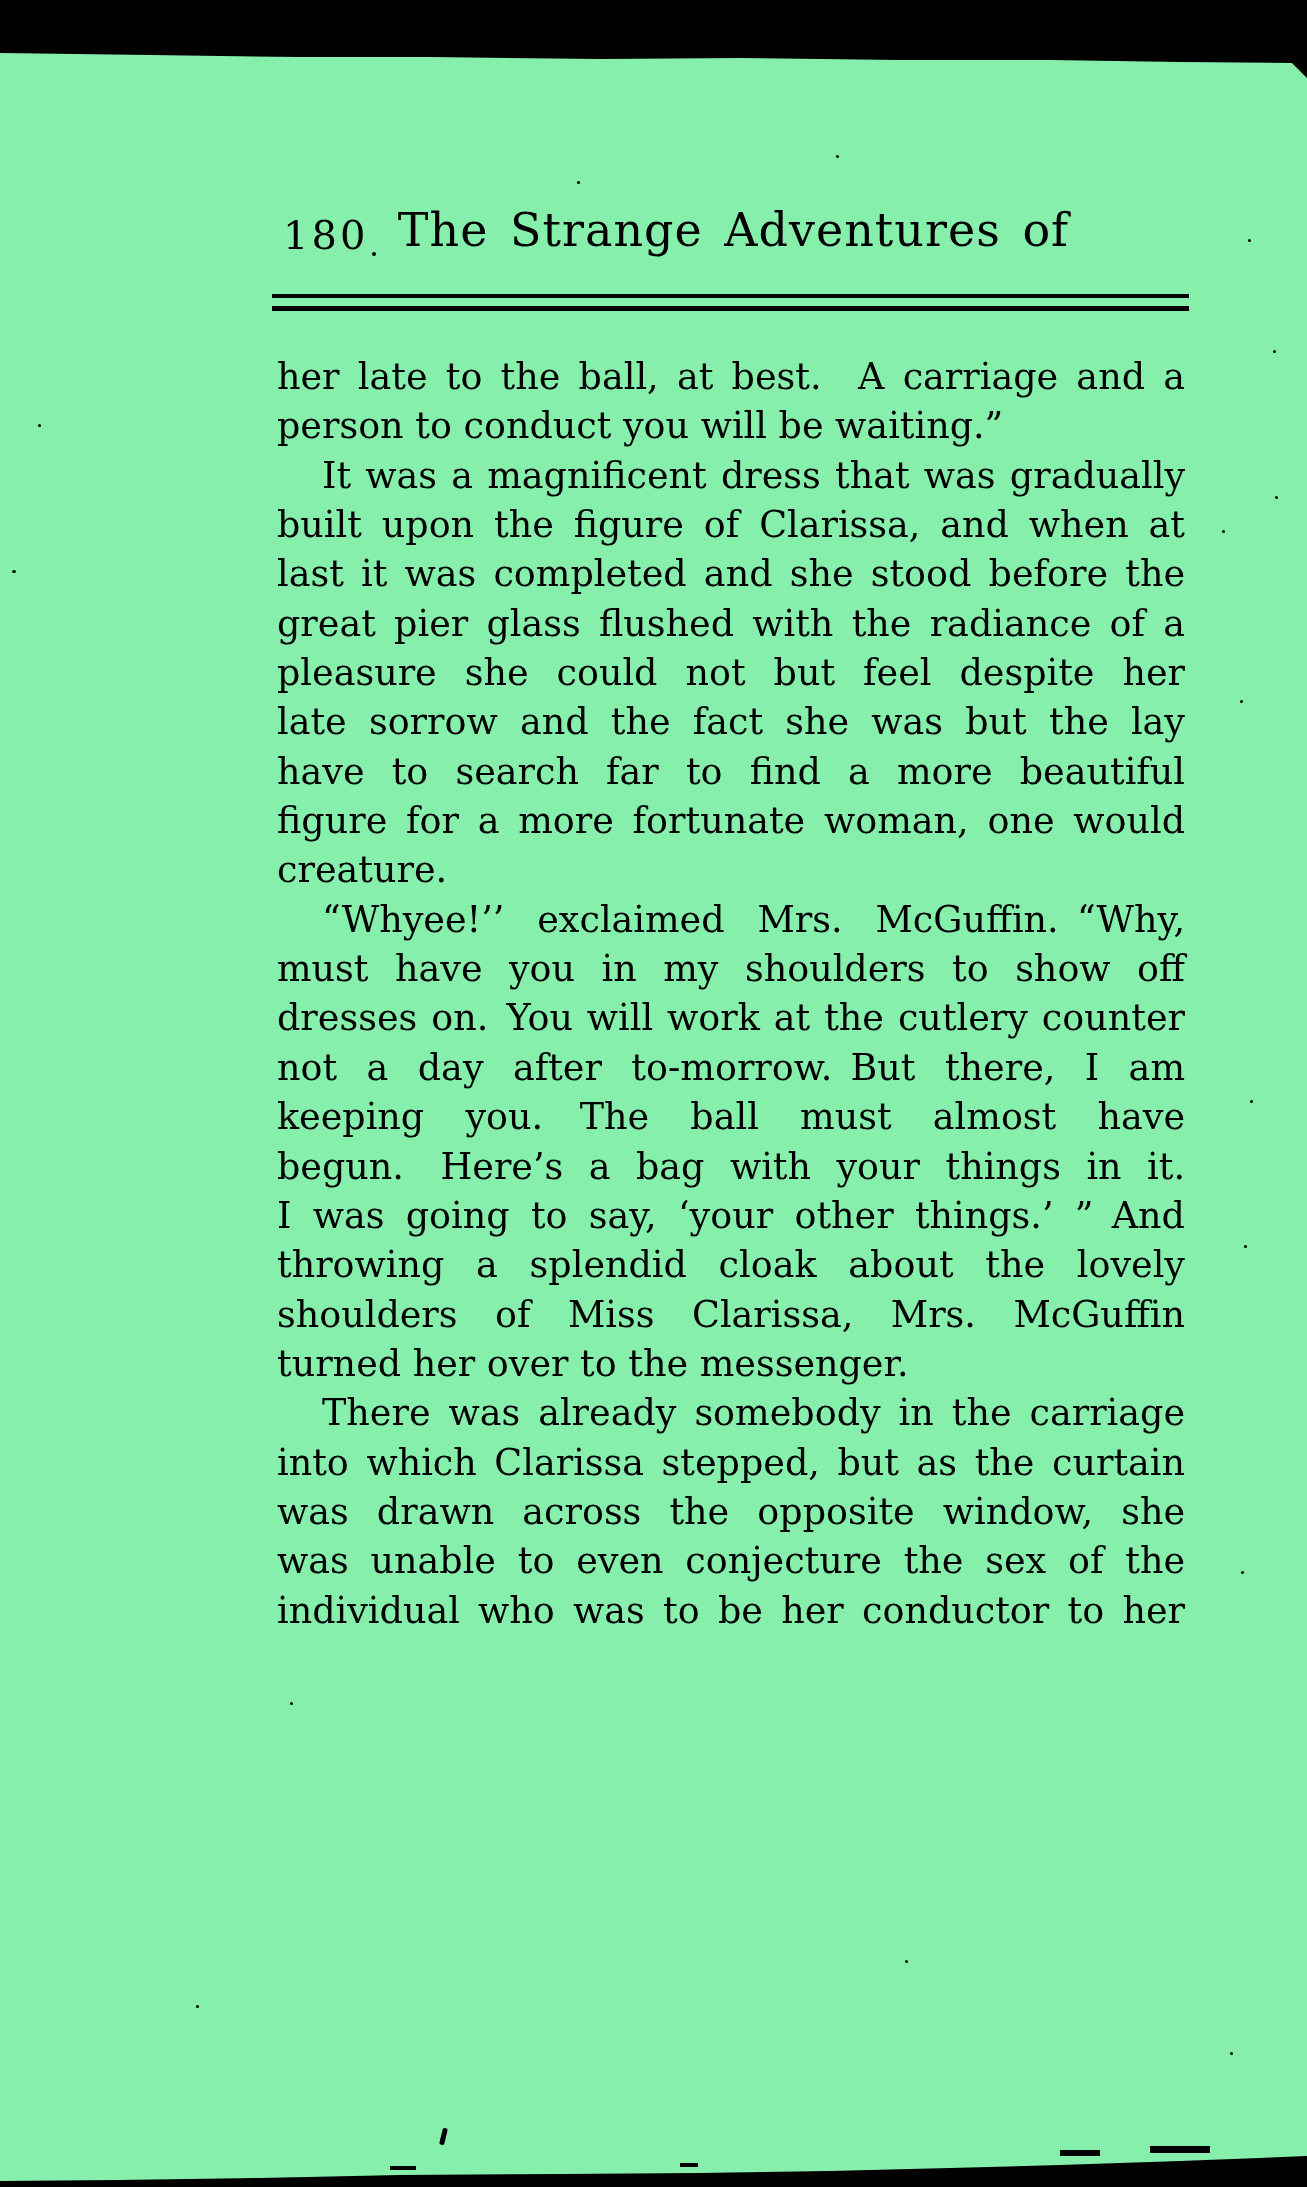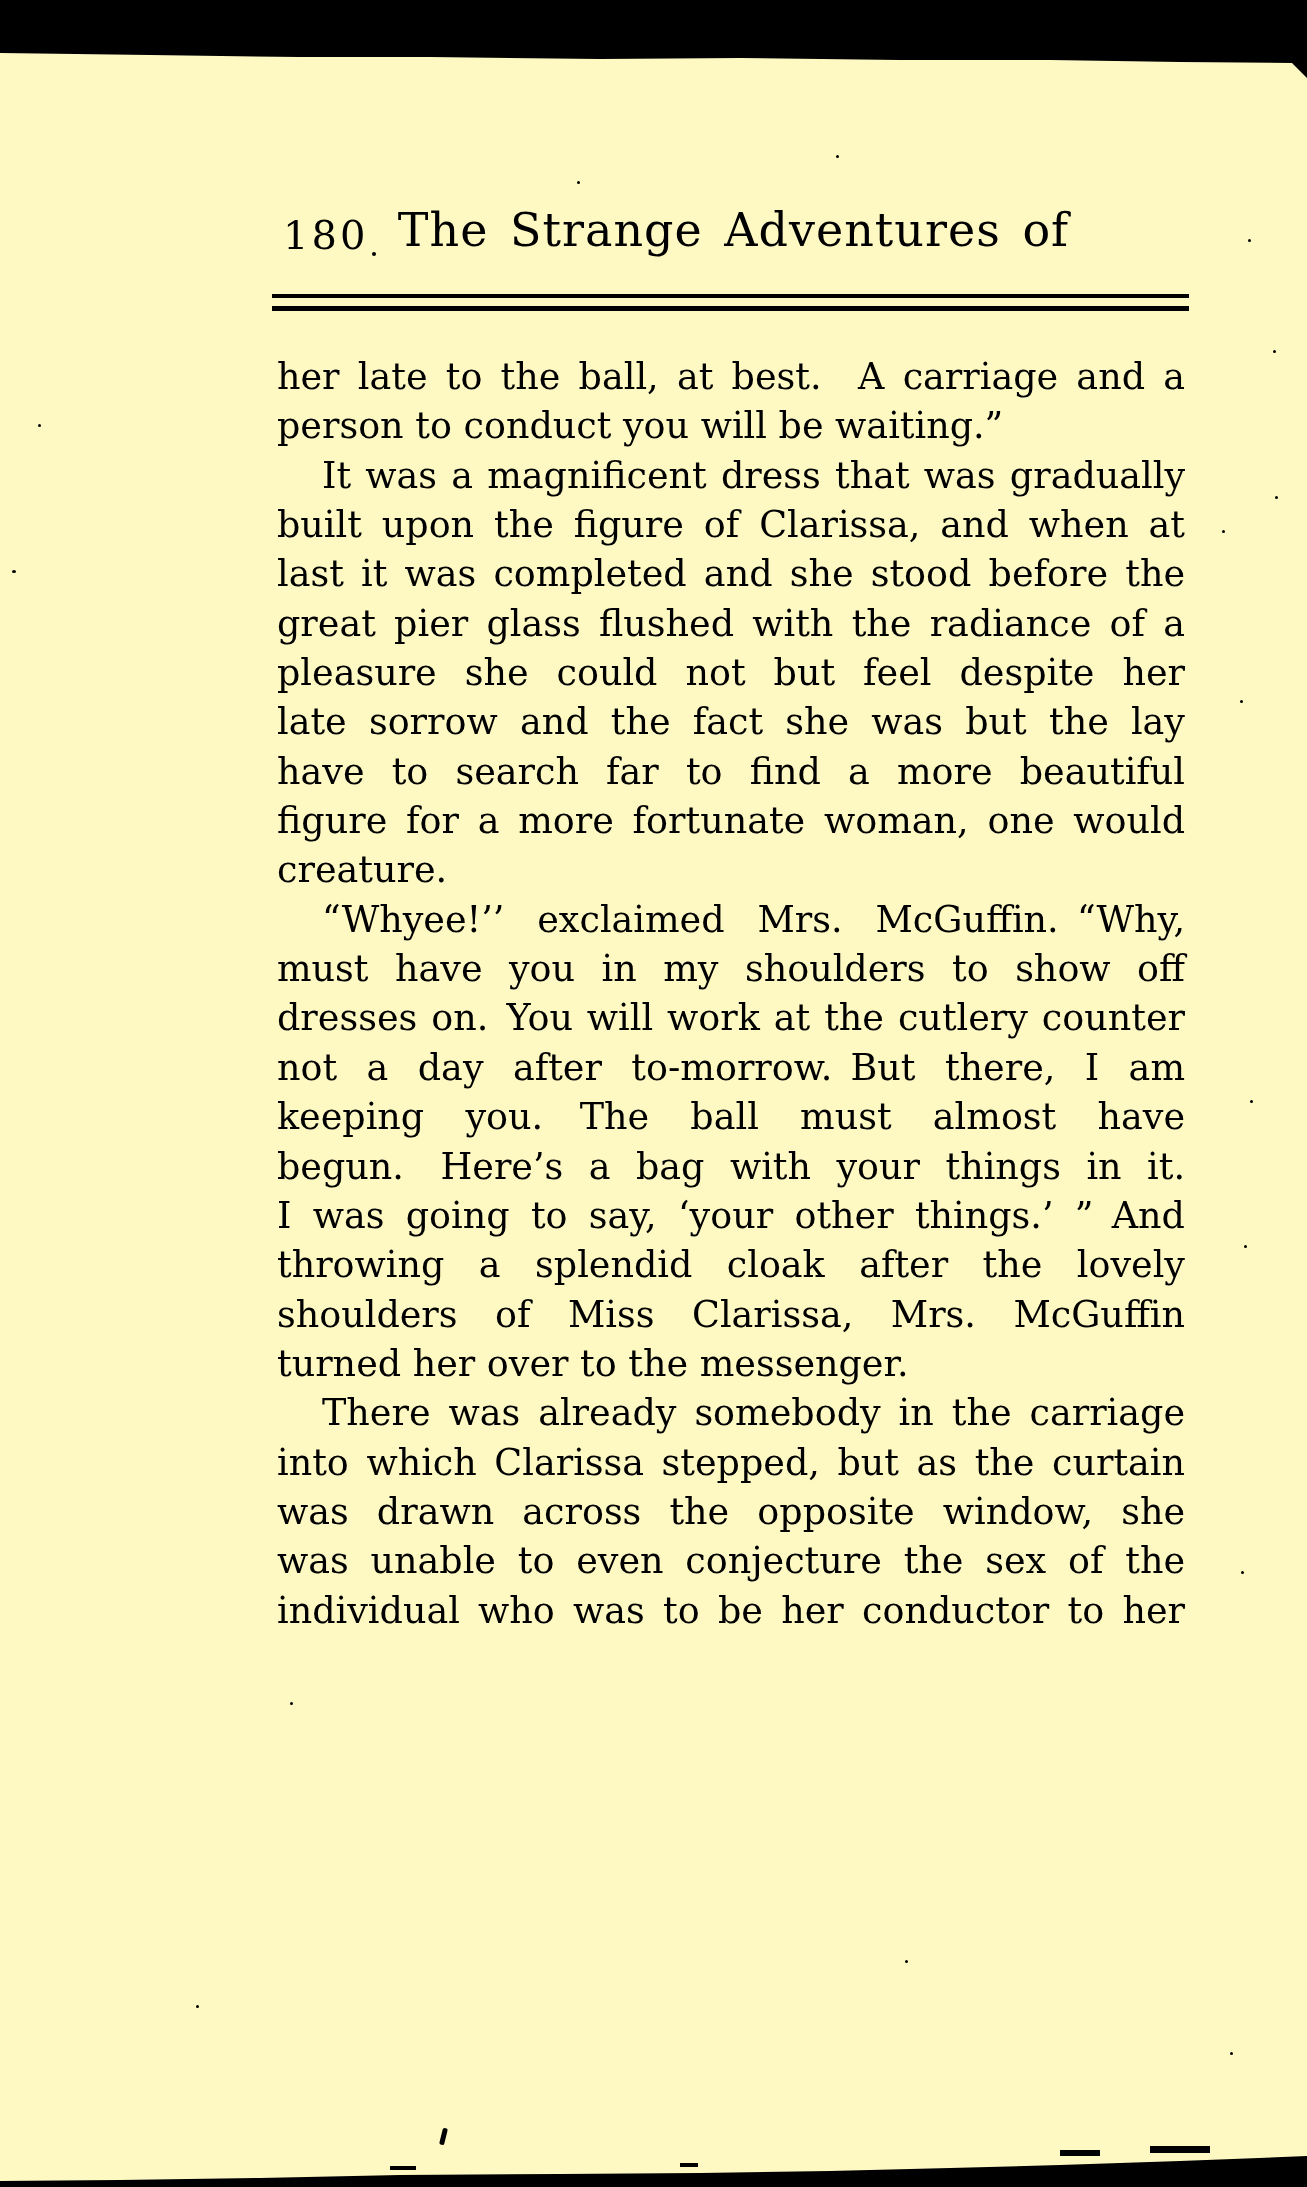--- a/index.html
+++ b/index.html
@@ -4,21 +4,21 @@
 <style>
   html, body { margin: 0; padding: 0; }
   body {
     width: 1307px; height: 2187px;
     background: #e9e9e9;
     font-family: "DejaVu Serif", serif;
   }
   .page {
     position: relative;
     width: 1307px; height: 2187px;
-    background: #fef9c3;
+    background: #86efac;
     color: #000000;
     overflow: hidden;
   }
 
   
   .scan-edge-top {
     position: absolute; left: 0; top: 0; width: 1307px; height: 82px;
     background: #000;
     clip-path: polygon(0 0, 1307px 0, 1307px 78px, 1292px 63px, 1180px 62px,
                        1050px 60px, 900px 60px, 740px 58px, 600px 59px,
@@ -91,21 +91,21 @@
       <div class="line j">have to search far to find a more beautiful</div>
       <div class="line j">figure for a more fortunate woman, one would</div>
       <div class="line">creature.</div>
       <div class="line j indent">“Whyee!’’ exclaimed Mrs. McGuffin. “Why,</div>
       <div class="line j">must have you in my shoulders to show off</div>
       <div class="line j">dresses on. You will work at the cutlery counter</div>
       <div class="line j">not a day after to-morrow. But there, I am</div>
       <div class="line j">keeping you. The ball must almost have</div>
       <div class="line j">begun. Here’s a bag with your things in it.</div>
       <div class="line j">I was going to say, ‘your other things.’ ” And</div>
-      <div class="line j">throwing a splendid cloak after the lovely</div>
+      <div class="line j">throwing a splendid cloak about the lovely</div>
       <div class="line j">shoulders of Miss Clarissa, Mrs. McGuffin</div>
       <div class="line">turned her over to the messenger.</div>
       <div class="line j indent">There was already somebody in the carriage</div>
       <div class="line j">into which Clarissa stepped, but as the curtain</div>
       <div class="line j">was drawn across the opposite window, she</div>
       <div class="line j">was unable to even conjecture the sex of the</div>
       <div class="line j">individual who was to be her conductor to her</div>
     </div>
 
   <div class="speck" style="left:577px; top:181px; width:3px; height:3px;"></div>

